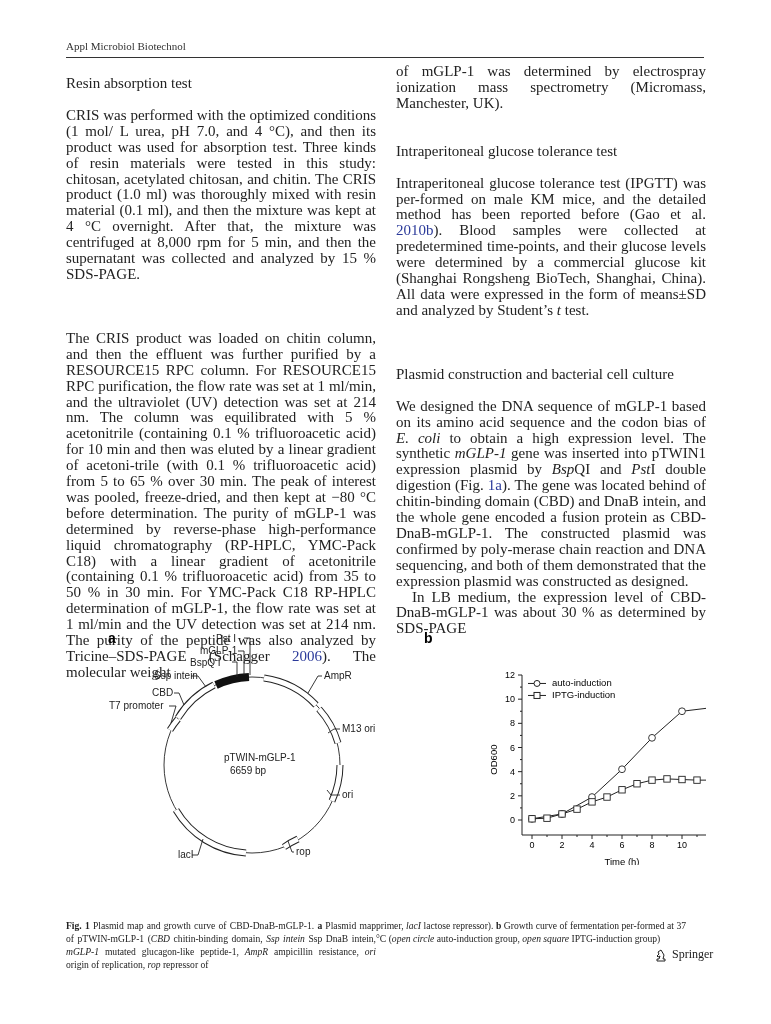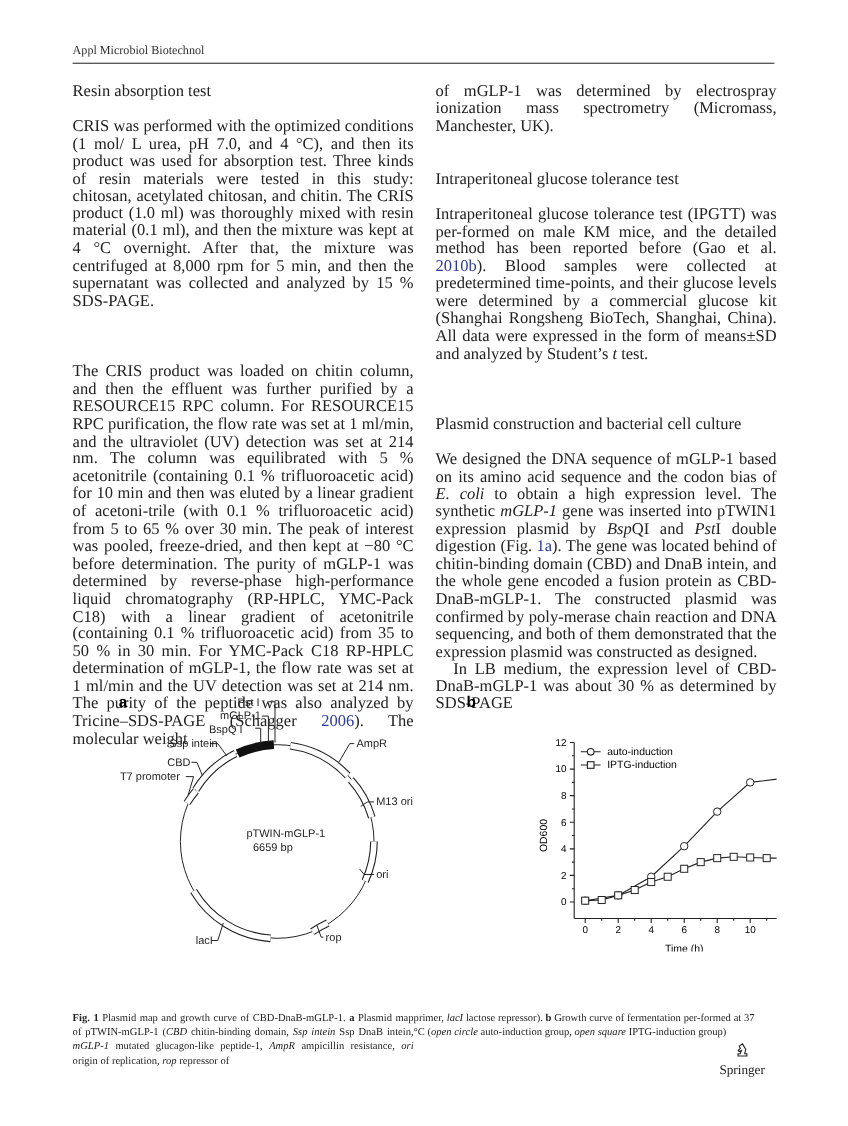--- a/index.html
+++ b/index.html
@@ -1,34 +1,34 @@
 <!DOCTYPE html>
 <html><head>
 <meta charset="utf-8">
 <style>
   html,body{margin:0;padding:0;background:#fff;}
   body{width:771px;height:1024px;position:relative;overflow:hidden;font-family:"Liberation Serif","DejaVu Serif",serif;color:#222;}
   .running-head{position:absolute;left:66px;top:40px;font-size:11px;color:#333;text-align:right;}
   .head-rule{position:absolute;left:66px;top:57px;width:638px;height:1px;background:#333;}
   .col{position:absolute;width:310px;font-size:15px;line-height:15.9px;text-align:justify;}
   .col.left{left:66px;top:76px;}
-  .col.right{left:396px;top:76px;}
+  .col.right{left:396px;top:64px;}
   .col p{margin:0;}
   .sec{margin:0;}
   .gap1{height:16px;}
   .gap2{height:32px;}
   .bold{font-weight:bold;}
   .indent{text-indent:16px;}
   .link{color:#2b3a9a;}
   i{font-style:italic;}
   .fig{position:absolute;left:66px;top:625px;width:640px;height:240px;}
   .caption{position:absolute;font-size:9.6px;line-height:12.9px;text-align:justify;width:310px;margin-top:44px;}
   .caption.left{left:66px;top:876px;}
   .caption.right{left:376px;top:876px;}
-  .springer{position:absolute;left:654px;top:947px;font-size:12px;display:flex;align-items:center;gap:4px;flex-direction:column;}
+  .springer{position:absolute;left:654px;top:947px;font-size:12px;display:flex;align-items:center;gap:4px;}
   svg text{font-family:"Liberation Sans","DejaVu Sans",sans-serif;}
 </style>
 </head>
 <body>
 
 <div class="running-head">Appl Microbiol Biotechnol</div>
 <div class="head-rule"></div>
 
 <div class="col left">
   <p class="sec">Resin absorption test</p>

